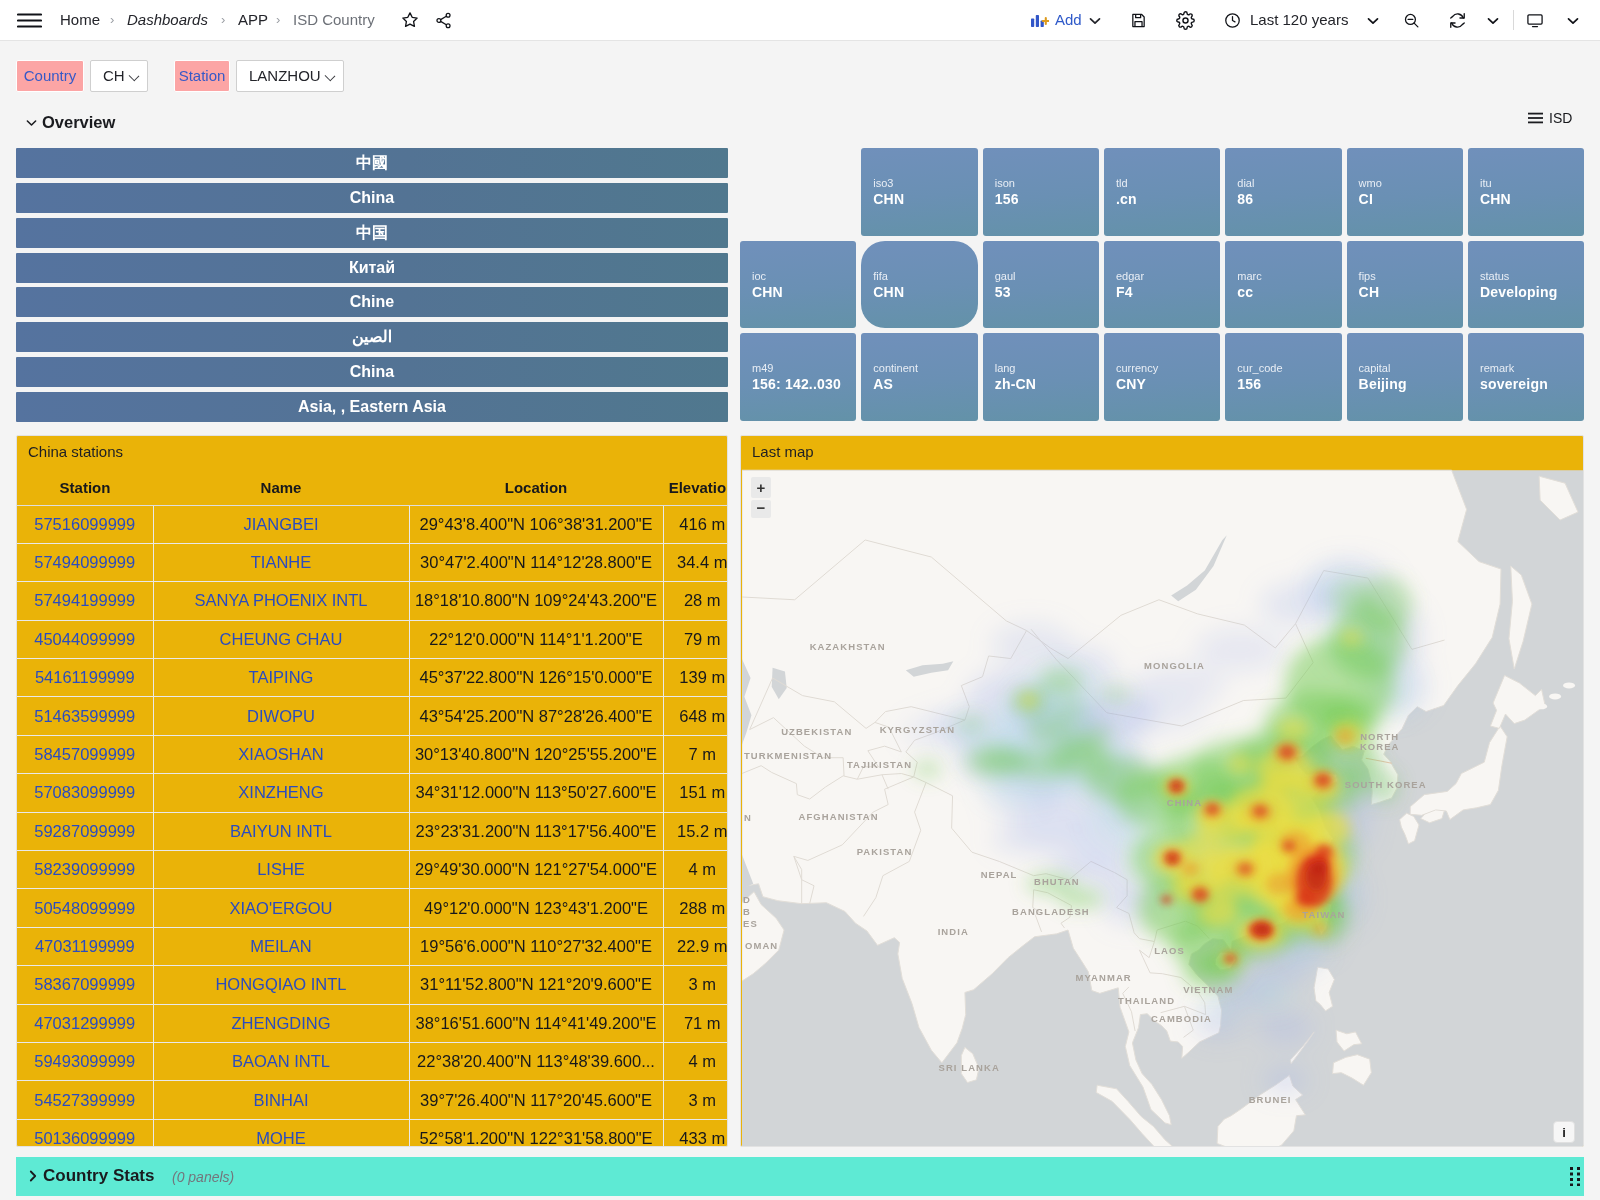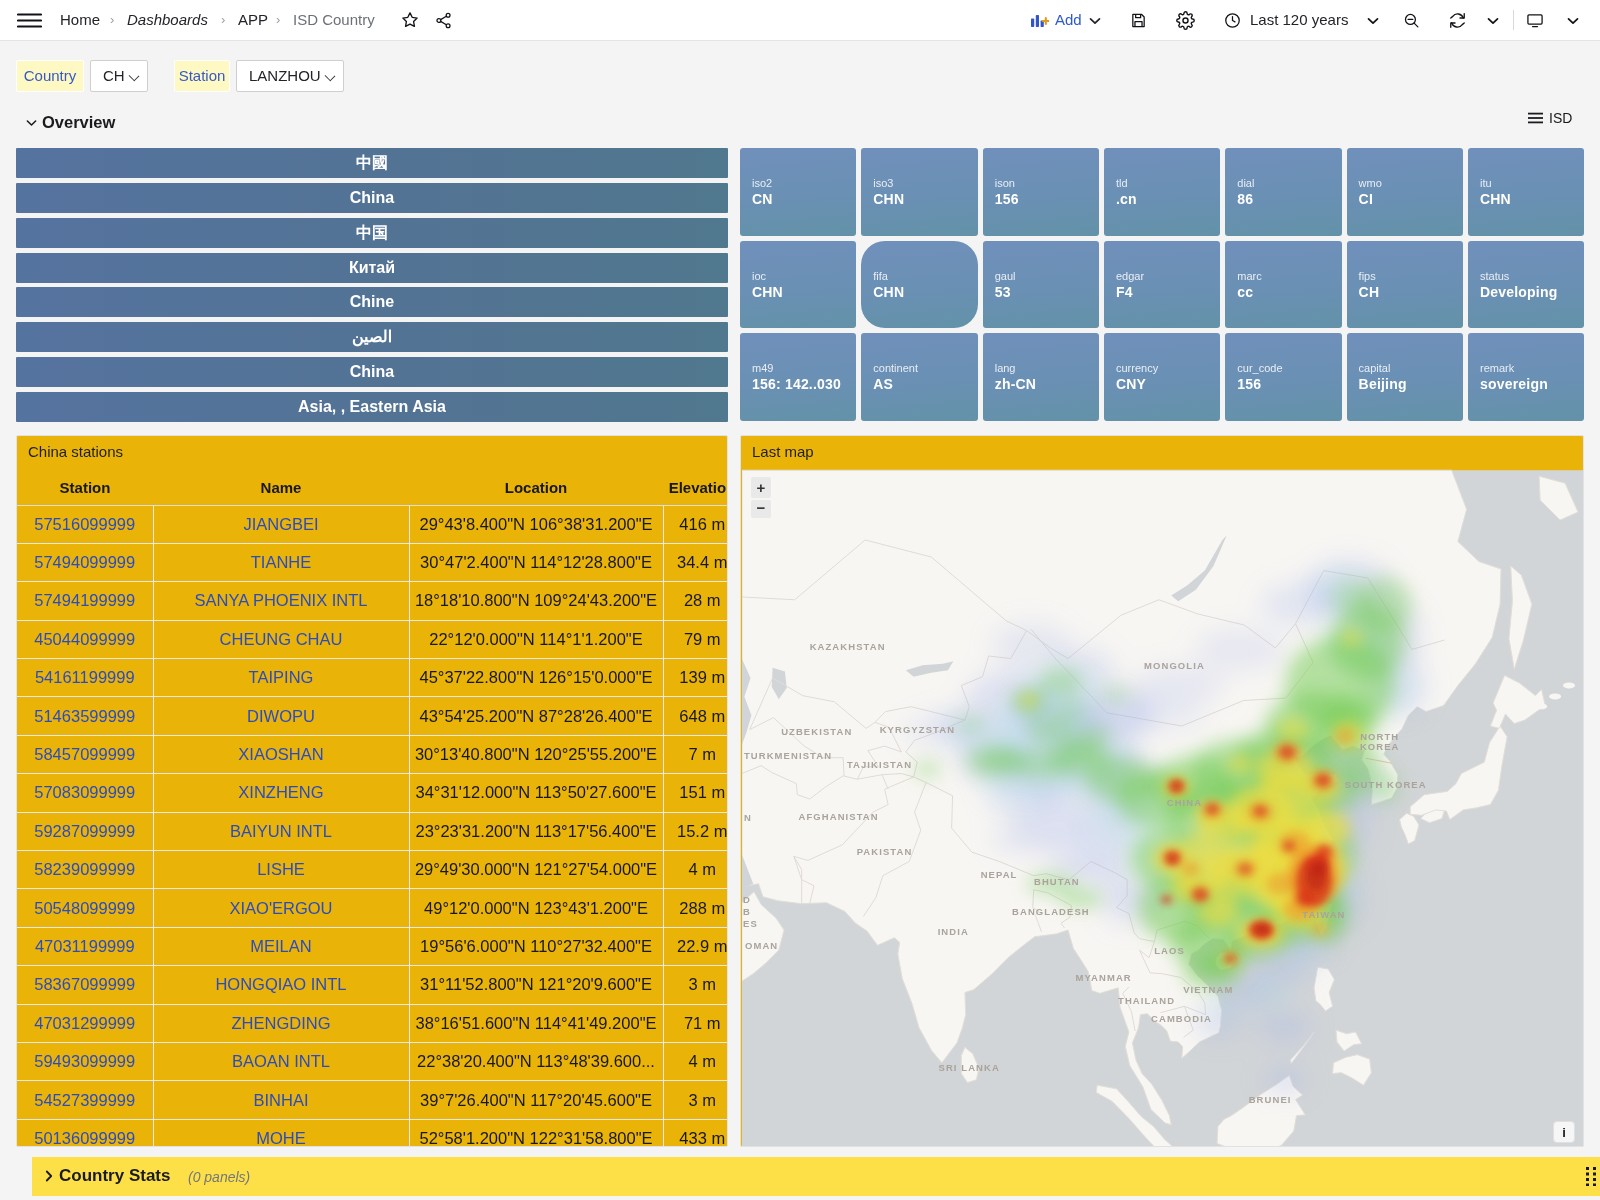--- a/index.html
+++ b/index.html
@@ -4,21 +4,21 @@
 <style>
 * { margin:0; padding:0; box-sizing:border-box; }
 html,body { width:1600px; height:1200px; background:#f4f4f4; font-family:"Liberation Sans", sans-serif; overflow:hidden; }
 #page { position:relative; width:1600px; height:1200px; }
 .topbar { position:absolute; left:0; top:0; width:1600px; height:41px; background:#ffffff; border-bottom:1px solid #e4e4e4; }
 .crumb { position:absolute; top:0; height:40px; line-height:40px; font-size:15px; color:#23242a; }
 .crumb.dim { color:#6c7077; }
 .sep { position:absolute; top:0; height:40px; line-height:40px; font-size:13px; color:#9a9da3; }
 .icon { position:absolute; }
 .filters { position:absolute; left:0; top:41px; width:1600px; height:60px; }
-.flabel { position:absolute; top:19px; height:32px; background:#fef9c3; border:1px solid #ffffff; border-radius:2px; color:#3659c7; font-size:15px; font-weight:500; line-height:30px; text-align:center; }
+.flabel { position:absolute; top:19px; height:32px; background:#fca5a5; border:1px solid #ffffff; border-radius:2px; color:#3659c7; font-size:15px; font-weight:500; line-height:30px; text-align:center; }
 .fval { position:absolute; top:19px; height:32px; background:#ffffff; border:1px solid #cfcfcf; border-radius:2px; color:#23242a; font-size:15px; line-height:30px; padding:0 28px 0 12px; }
 .fval:after { content:""; position:absolute; right:9px; top:13px; width:7px; height:7px; border-right:1.6px solid #3a3b40; border-bottom:1.6px solid #3a3b40; transform:rotate(45deg) scale(1,0.9); margin-top:-2px; }
 .ovhead { position:absolute; left:42px; top:113px; font-size:16.5px; font-weight:700; color:#1a1b1f; }
 .bars { position:absolute; left:16px; top:148px; width:712px; }
 .bar { position:absolute; left:0; width:712px; height:30px; background:linear-gradient(90deg,#55739f 0%,#537394 55%,#50788e 100%); color:#ffffff; font-size:16px; font-weight:700; text-align:center; line-height:30px; border-radius:1px; }
 .tiles { position:absolute; left:740px; top:148px; width:844px; height:273px; }
 .tile { position:absolute; width:116.3px; height:87.6px; border-radius:3px; background:linear-gradient(175deg,#7090bb 0%,#6a90b4 55%,#6392a8 100%); color:#fff; }
 .tlabel { position:absolute; left:12px; top:29px; font-size:11px; color:#e9eef5; }
 .tvalue { position:absolute; left:12px; top:43px; font-size:14px; font-weight:700; letter-spacing:0.2px; }
 .panel { position:absolute; background:#eab308; border:1px solid #e2e2e2; border-radius:2px; }
@@ -135,24 +135,20 @@
       <div class="bar" style="top:0.0px;">中國</div>
 <div class="bar" style="top:34.9px;">China</div>
 <div class="bar" style="top:69.7px;">中国</div>
 <div class="bar" style="top:104.6px;">Китай</div>
 <div class="bar" style="top:139.4px;">Chine</div>
 <div class="bar" style="top:174.2px;">الصين</div>
 <div class="bar" style="top:209.1px;">China</div>
 <div class="bar" style="top:244.0px;">Asia, , Eastern Asia</div>
 </div>
   <div class="tiles" id="tiles">
-      <div class="tile" style="left:0.0px; top:0.0px;">
-        <div class="tlabel">iso2</div>
-        <div class="tvalue">CN</div>
-      </div>
 <div class="tile" style="left:121.3px; top:0.0px;">
         <div class="tlabel">iso3</div>
         <div class="tvalue">CHN</div>
       </div>
 <div class="tile" style="left:242.7px; top:0.0px;padding-left:8px;">
         <div class="tlabel">ison</div>
         <div class="tvalue">156</div>
       </div>
 <div class="tile" style="left:364.0px; top:0.0px;">
         <div class="tlabel">tld</div>
@@ -645,21 +641,21 @@
 <text x="584" y="449" text-anchor="middle" font-size="9.5" font-weight="bold" letter-spacing="1.1" fill="#a9a39c" font-family="Liberation Sans">TAIWAN</text>
 
   </svg>
   <div style="position:absolute; left:9px; top:8px; width:20px; height:21px; background:#e9e9e9; border-radius:2px; text-align:center; font-size:15px; font-weight:600; line-height:21px; color:#333;">+</div>
   <div style="position:absolute; left:9px; top:31px; width:20px; height:18px; background:#e9e9e9; border-radius:2px; text-align:center; font-size:15px; font-weight:600; line-height:16px; color:#333;">−</div>
   <div style="position:absolute; right:8px; bottom:3px; width:22px; height:22px; background:#f6f6f6; border:1px solid #e0e0e0; border-radius:4px; text-align:center; font-size:13px; font-weight:bold; line-height:22px; color:#222;">i</div>
   </div>
 
   </div>
 
-  <div style="position:absolute; left:32px; top:1157px; width:1568px; height:39px; background:#fde047;">
+  <div style="position:absolute; left:16px; top:1157px; width:1568px; height:39px; background:#5eead4;">
     <svg style="position:absolute; left:13px; top:13px;" width="8" height="12" viewBox="0 0 8 12" fill="none" stroke="#1a1b1f" stroke-width="1.8" stroke-linecap="round" stroke-linejoin="round">
         <path d="M1.8 1.5 L6.2 6 L1.8 10.5"></path>
       </svg>
     <span style="position:absolute; left:27px; top:9px; font-size:17px; font-weight:700; color:#1a1b1f;">Country Stats</span>
     <span style="position:absolute; left:156px; top:12px; font-size:14px; font-style:italic; color:#73767c;">(0 panels)</span>
     <svg style="position:absolute; right:2px; top:9px;" width="14" height="20" viewBox="0 0 14 20">
         <g fill="#17181c">
           <rect x="2" y="1" width="3" height="3"></rect>
           <rect x="9" y="1" width="3" height="3"></rect>
           <rect x="2" y="6.5" width="3" height="3"></rect>

